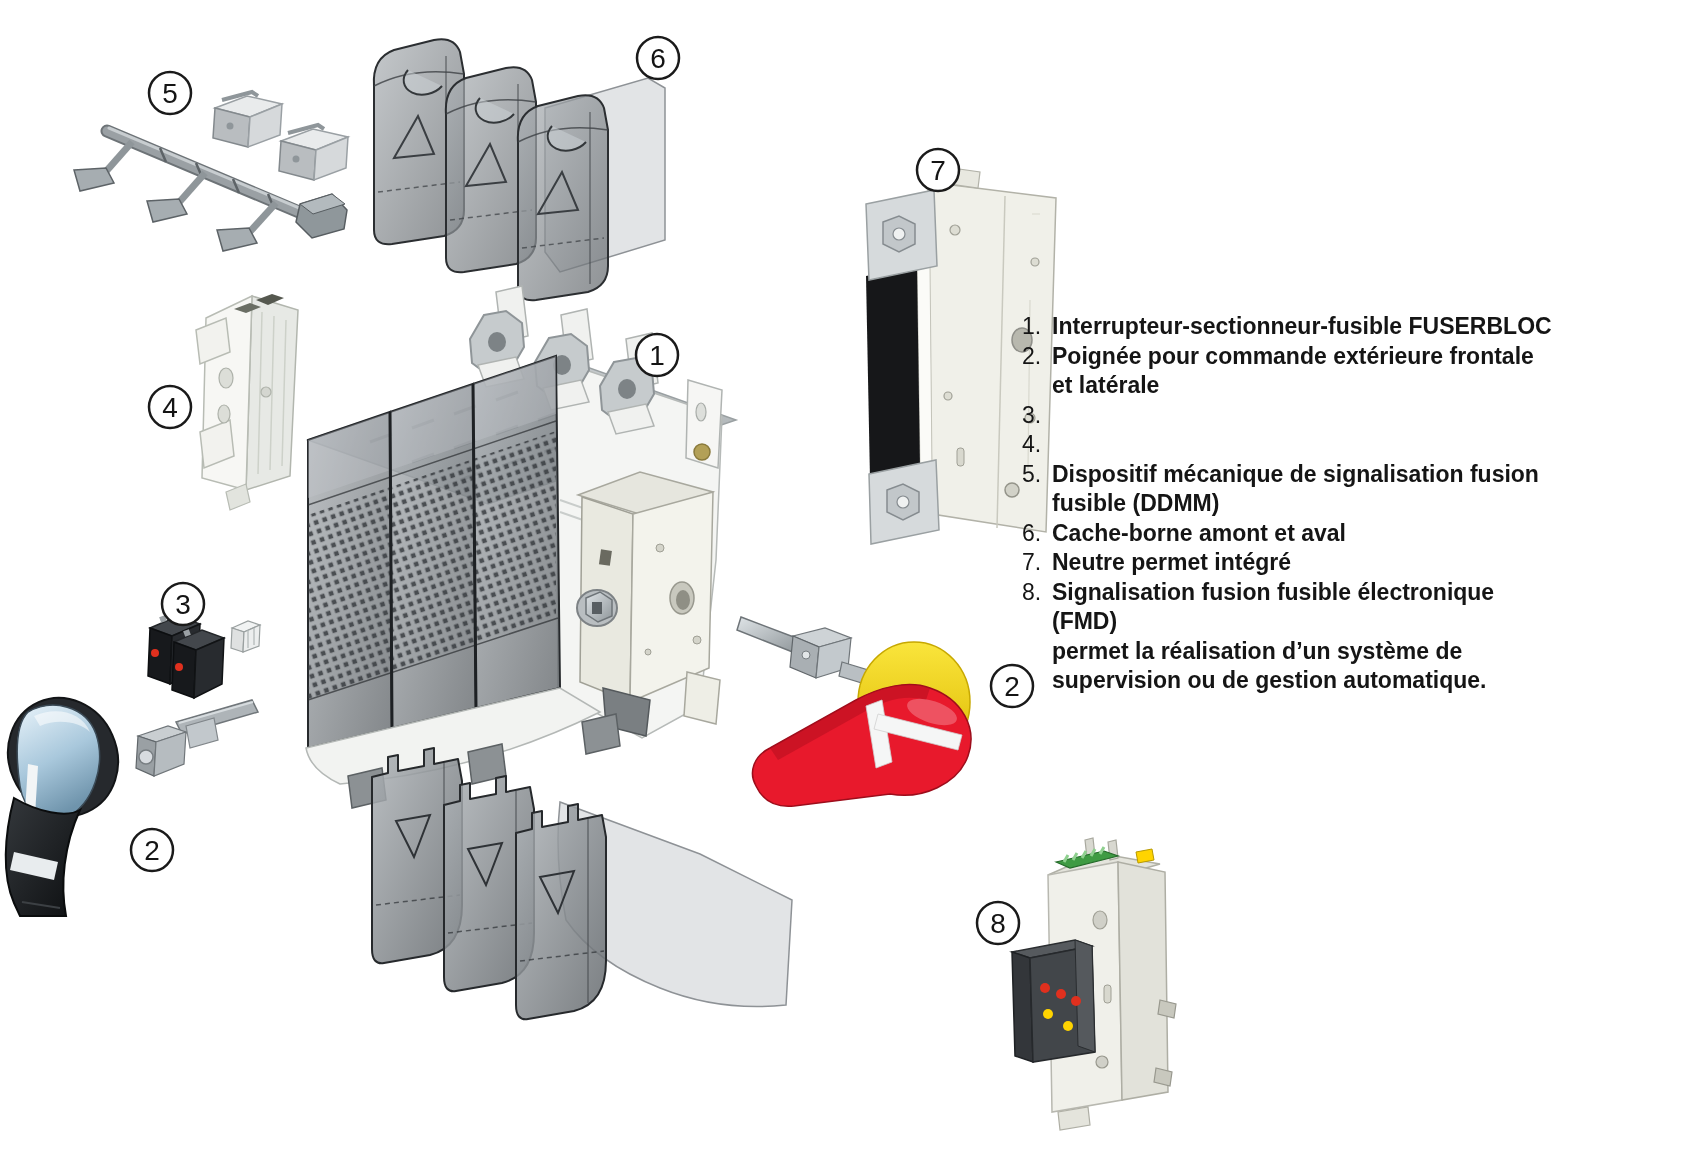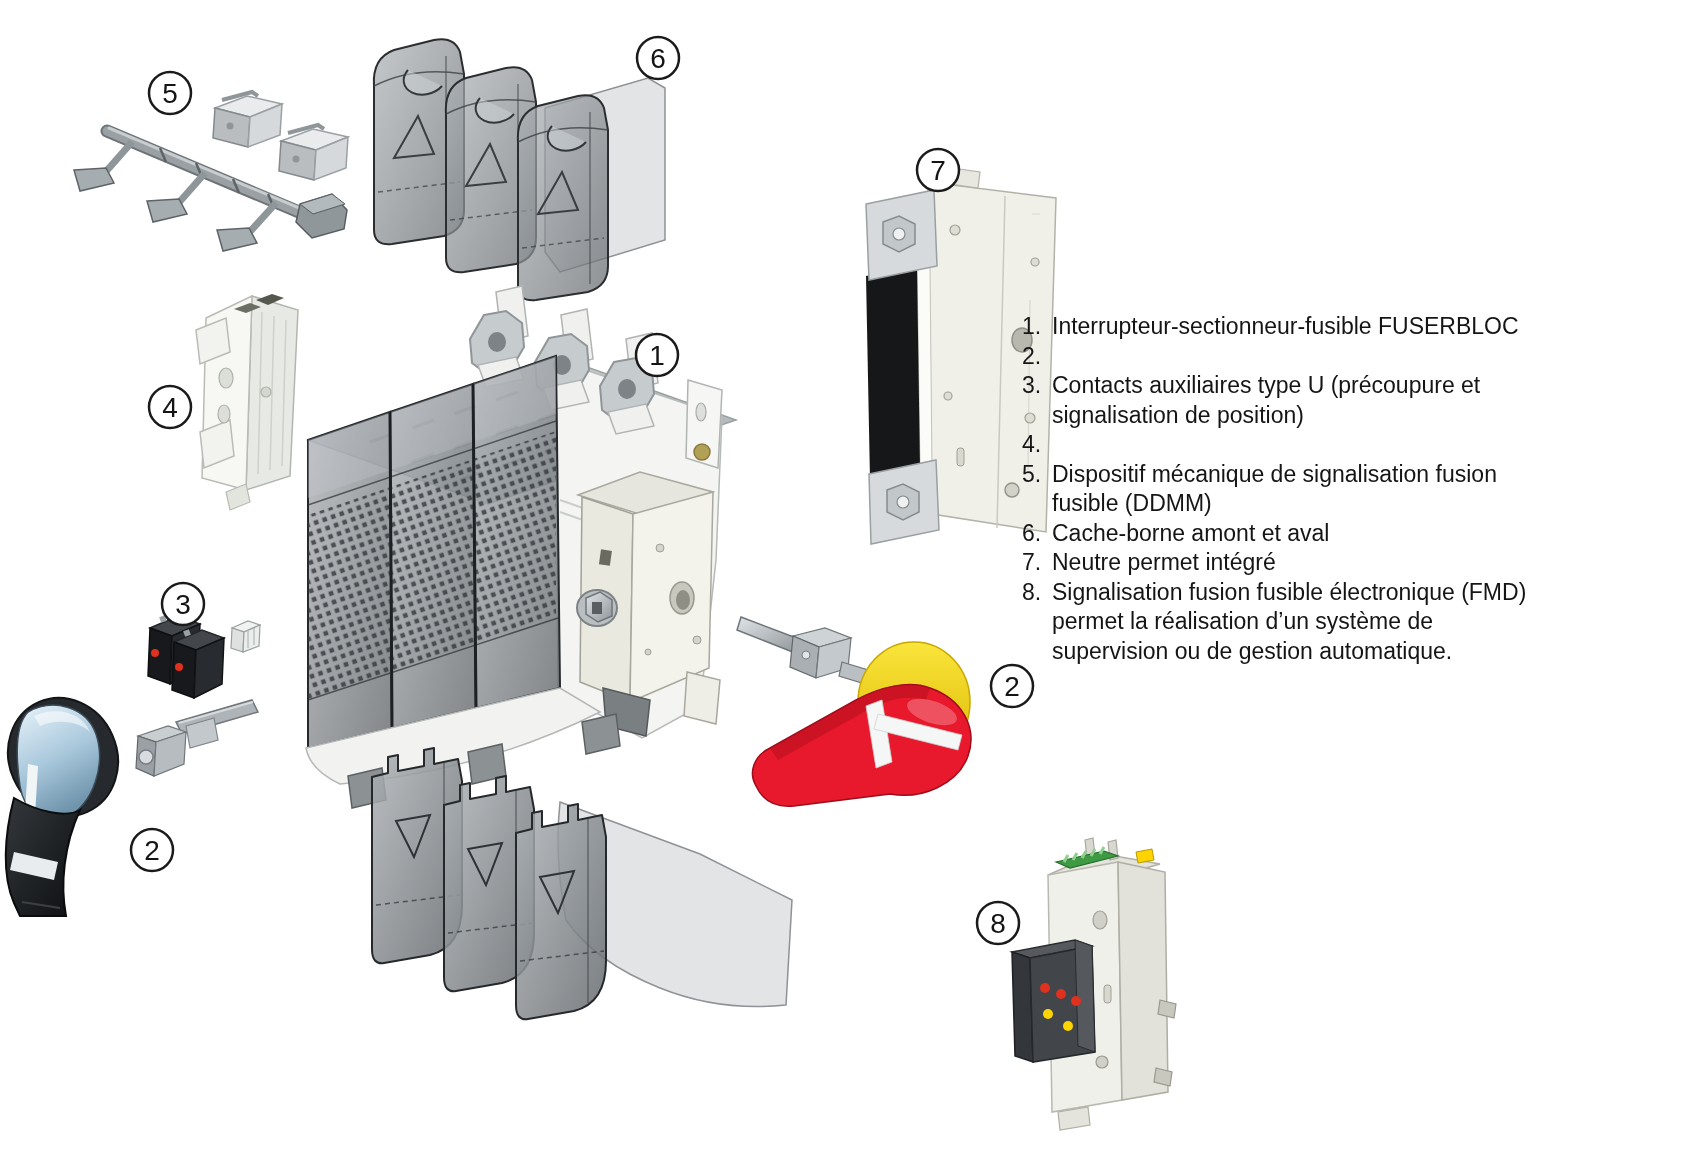--- a/index.html
+++ b/index.html
@@ -7,21 +7,21 @@
     position:relative;width:1700px;height:1150px;background:#ffffff;
     font-family:"Liberation Sans",sans-serif;overflow:hidden;
   }
   .stage svg{position:absolute;left:0;top:0;}
   .legend{
     position:absolute;left:1022px;top:312px;width:540px;
     font-size:23px;line-height:29.5px;color:#151515;
   }
   .legend-row{display:flex;align-items:flex-start;}
   .legend-num{flex:none;width:30px;}
-  .legend-text{white-space:pre-line;}
+  .legend-text{white-space:pre-line;font-weight:bold;}
   .balloon-text{
     font-family:"Liberation Sans",sans-serif;font-size:28px;fill:#141414;
     text-anchor:middle;
   }
 </style>
 </head>
 <body>
 
 <div class="stage">
 
@@ -371,25 +371,25 @@
   </g>
 </svg>
 
   <div class="legend">
     <div class="legend-row">
       <span class="legend-num">1.</span>
       <span class="legend-text">Interrupteur-sectionneur-fusible FUSERBLOC</span>
     </div>
     <div class="legend-row">
       <span class="legend-num">2.</span>
+      <span class="legend-text">Poignée pour commande extérieure frontale
+et latérale</span>
     </div>
     <div class="legend-row">
       <span class="legend-num">3.</span>
-      <span class="legend-text">Contacts auxiliaires type U (précoupure et
-signalisation de position)</span>
     </div>
     <div class="legend-row">
       <span class="legend-num">4.</span>
     </div>
     <div class="legend-row">
       <span class="legend-num">5.</span>
       <span class="legend-text">Dispositif mécanique de signalisation fusion
 fusible (DDMM)</span>
     </div>
     <div class="legend-row">

